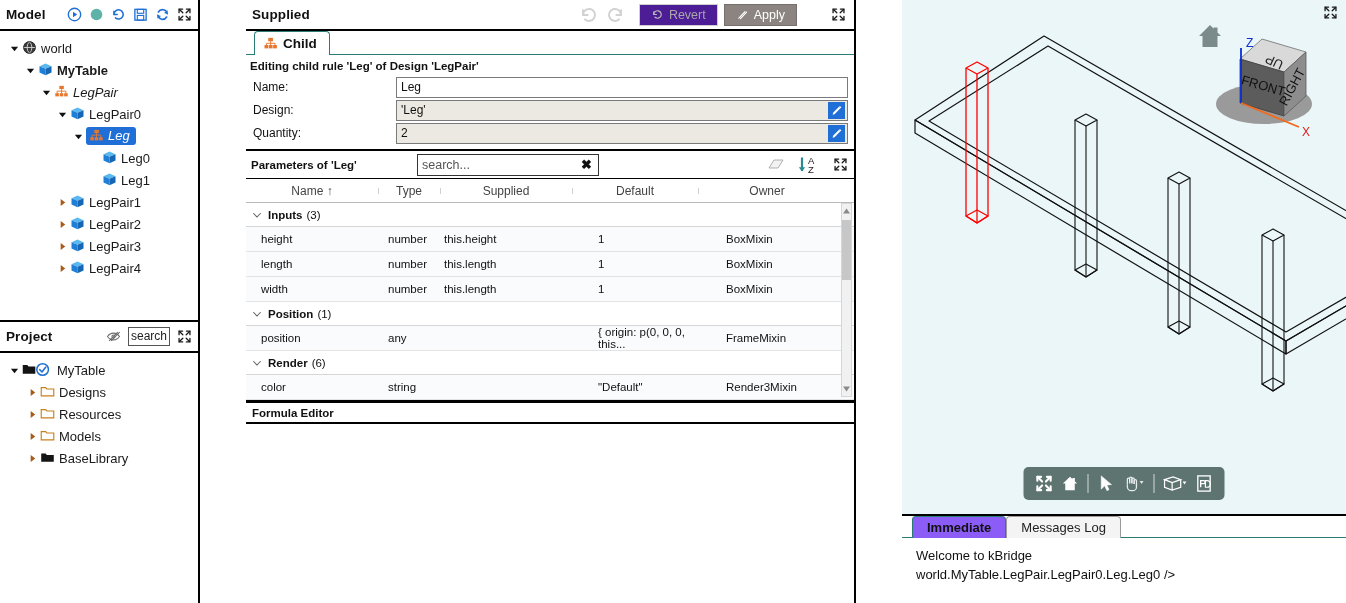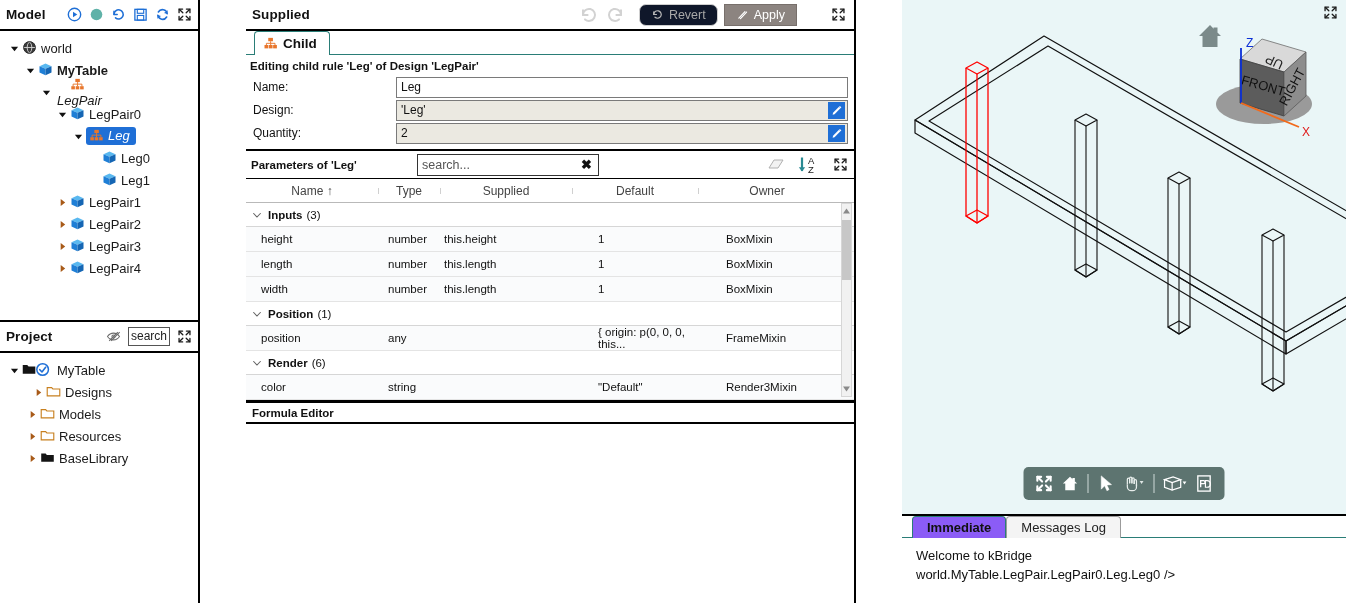--- a/index.html
+++ b/index.html
@@ -57,21 +57,21 @@
   .center-col { width: 610px; height: 603px; display: flex; flex-direction: column;
                 border-right: 2px solid #000; background: #fff; }
 
   .ctx-header { height: 31px; display: flex; align-items: center; padding: 0 8px 0 6px;
                 border-bottom: 2px solid #000; background: #fff; flex-shrink: 0; }
   .tb-btn {
     display: inline-flex; align-items: center; gap: 5px; height: 22px;
     padding: 0 11px; font-size: 12.5px; border: 1px solid #b5b5b5;
     cursor: default; user-select: none;
   }
-  .tb-btn.revert { background: #0f172a; color: #a8a8a8; border-color: #cfcfcf; border-radius: 7px; }
+  .tb-btn.revert { background: #4c1d95; color: #a8a8a8; border-color: #cfcfcf; }
   .tb-btn.apply  { background: #8c8480; color: #ffffff; border-color: #776f6b; }
 
   .tabs-row { display: flex; align-items: flex-end; height: 24px;
               border-bottom: 1px solid #2a7d77; background: #fff; padding-left: 8px; }
   .tab {
     display: inline-flex; align-items: center; gap: 5px;
     height: 24px; padding: 0 12px 0 8px;
     border: 1px solid #2a7d77; border-bottom: none; background: #fff;
     font-size: 13.5px; font-weight: bold; color: #111;
     border-radius: 4px 4px 0 0; position: relative; top: 1px;
@@ -245,21 +245,21 @@
                   <polygon points="1.6,4.4 8,7.2 8,14.2 1.6,11.2" fill="#1f7fd6"></polygon>
                   <polygon points="8,7.2 14.4,4.4 14.4,11.2 8,14.2" fill="#1566b4"></polygon>
                 </svg></span>
               <span class="tree-label b">MyTable</span>
             </span>
           </div>
           <div class="tree-row" style="padding-left: 38px;">
             <span class="tw"><svg width="9" height="9" viewBox="0 0 10 10">
                 <path d="M1 3 L9 3 L5 8 Z" fill="#111"></path>
               </svg></span>
-            <span class="" style="display: inline-flex; align-items: center; flex-direction: column;">
+            <span class="" style="display: inline-flex; align-items: center;">
               <span class="tree-icn"><svg width="15" height="15" viewBox="0 0 16 16">
                   <rect x="5.7" y="2" width="4.8" height="3.4" fill="#e8762c"></rect>
                   <rect x="1.4" y="9.8" width="3.8" height="3.4" fill="#e8762c"></rect>
                   <rect x="6.1" y="9.8" width="3.8" height="3.4" fill="#e8762c"></rect>
                   <rect x="10.8" y="9.8" width="3.8" height="3.4" fill="#e8762c"></rect>
                   <g stroke="#e8762c" stroke-width="1" fill="none">
                     <path d="M8.1 5.4 V7.6"></path>
                     <path d="M3.3 9.8 V7.6 H12.7 V9.8"></path>
                     <path d="M8 7.6 V9.8"></path>
                   </g>
@@ -411,46 +411,46 @@
             <span class="tw"><svg width="9" height="9" viewBox="0 0 10 10">
                 <path d="M1 3 L9 3 L5 8 Z" fill="#111"></path>
               </svg></span>
             <span class="tree-icn" style="width: 32px;"><svg width="30" height="15" viewBox="0 0 32 16">
                 <path d="M0.8 3.2 H5.6 L7 4.9 H14.2 V12.6 H0.8 Z" fill="#141414"></path>
                 <circle cx="22" cy="8" r="6.2" fill="none" stroke="#1f6fd6" stroke-width="1.6"></circle>
                 <path d="M19 8.2 L21.3 10.6 L25.2 5.6" fill="none" stroke="#1f6fd6" stroke-width="1.7" stroke-linecap="round" stroke-linejoin="round"></path>
               </svg></span>
             <span class="tree-label">MyTable</span>
           </div>
-          <div class="tree-row" style="padding-left: 24px; margin-left: 6px;">
+          <div class="tree-row" style="padding-left: 24px;">
             <span class="tw"><svg width="9" height="9" viewBox="0 0 10 10">
                 <path d="M3 1 L8 5 L3 9 Z" fill="#a85a18"></path>
               </svg></span>
             <span class="tree-icn" style="width: 16px;"><svg width="15" height="15" viewBox="0 0 16 16">
                 <path d="M1.3 3.8 H6 L7.3 5.3 H14.7 V12.6 H1.3 Z" fill="none" stroke="#c8801f" stroke-width="1.2"></path>
               </svg></span>
             <span class="tree-label">Designs</span>
           </div>
           <div class="tree-row" style="padding-left: 24px;">
             <span class="tw"><svg width="9" height="9" viewBox="0 0 10 10">
                 <path d="M3 1 L8 5 L3 9 Z" fill="#a85a18"></path>
               </svg></span>
             <span class="tree-icn" style="width: 16px;"><svg width="15" height="15" viewBox="0 0 16 16">
                 <path d="M1.3 3.8 H6 L7.3 5.3 H14.7 V12.6 H1.3 Z" fill="none" stroke="#c8801f" stroke-width="1.2"></path>
               </svg></span>
-            <span class="tree-label">Models</span>
+            <span class="tree-label">Resources</span>
           </div>
           <div class="tree-row" style="padding-left: 24px;">
             <span class="tw"><svg width="9" height="9" viewBox="0 0 10 10">
                 <path d="M3 1 L8 5 L3 9 Z" fill="#a85a18"></path>
               </svg></span>
             <span class="tree-icn" style="width: 16px;"><svg width="15" height="15" viewBox="0 0 16 16">
                 <path d="M1.3 3.8 H6 L7.3 5.3 H14.7 V12.6 H1.3 Z" fill="none" stroke="#c8801f" stroke-width="1.2"></path>
               </svg></span>
-            <span class="tree-label">Resources</span>
+            <span class="tree-label">Models</span>
           </div>
           <div class="tree-row" style="padding-left: 24px;">
             <span class="tw"><svg width="9" height="9" viewBox="0 0 10 10">
                 <path d="M3 1 L8 5 L3 9 Z" fill="#a85a18"></path>
               </svg></span>
             <span class="tree-icn" style="width: 16px;"><svg width="15" height="15" viewBox="0 0 16 16">
                 <path d="M1.3 3.8 H6 L7.3 5.3 H14.7 V12.6 H1.3 Z" fill="#141414"></path>
               </svg></span>
             <span class="tree-label">BaseLibrary</span>
           </div>

